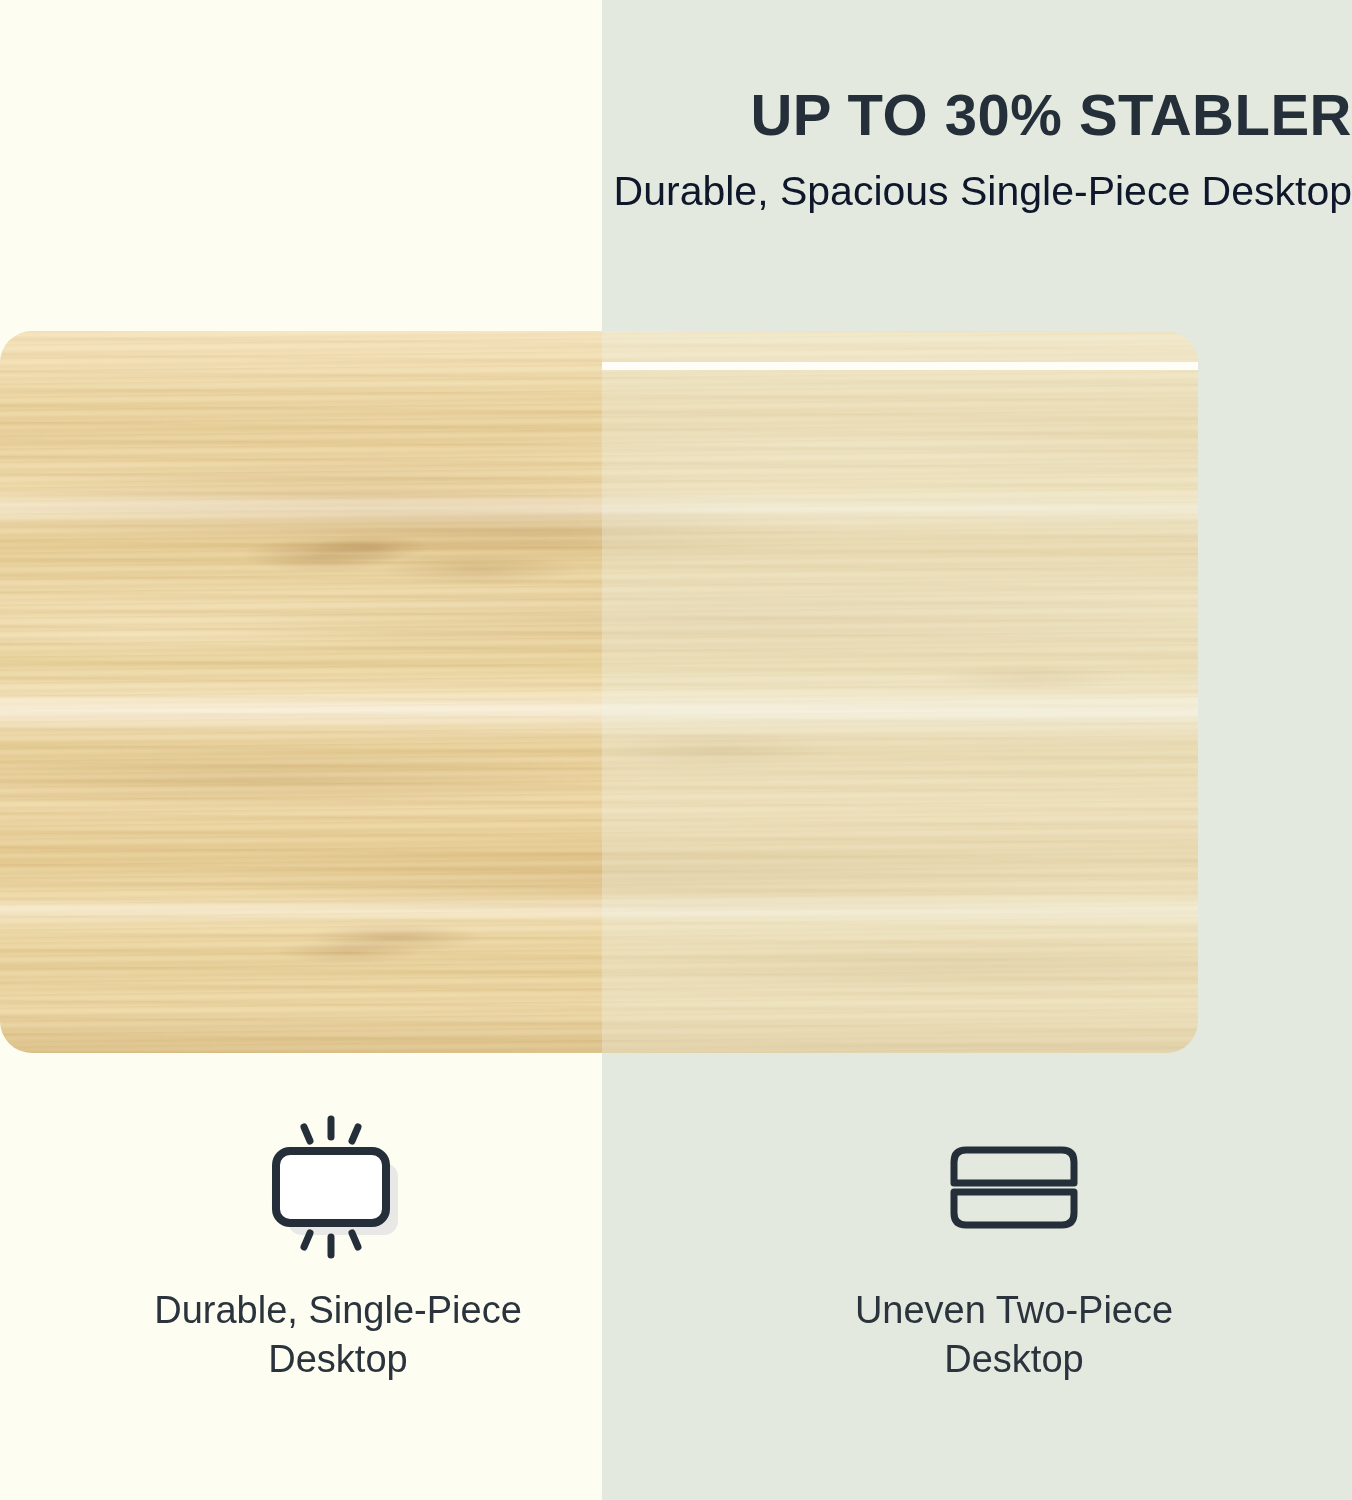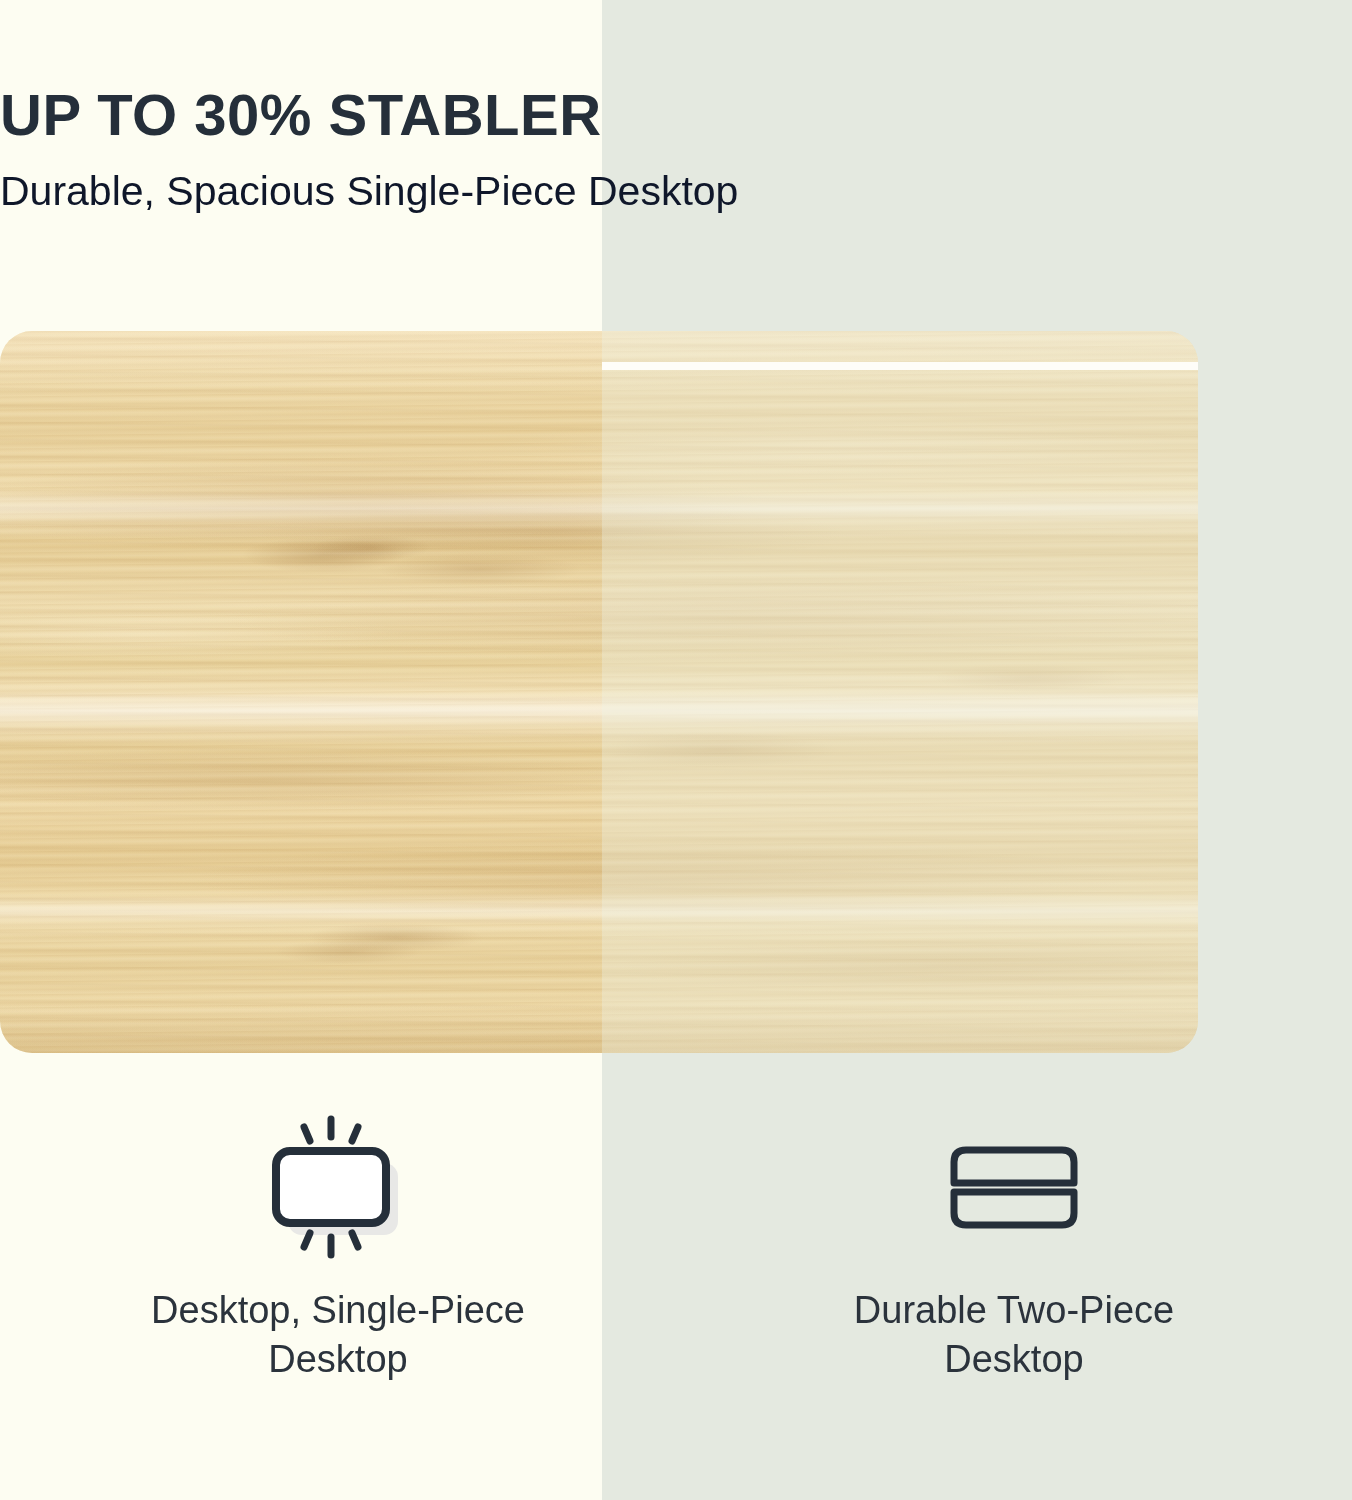--- a/index.html
+++ b/index.html
@@ -26,21 +26,21 @@
   #bg-right {
     position:absolute; left:602px; top:0;
     width:750px; height:1500px;
     background:#e4e9e0;
   }
 
   
   #header {
     position:absolute; left:0; top:0;
     width:1352px;
-    text-align:left;
+    text-align:right;
     z-index:5;
   }
   #headline {
     margin-top:84px;
     font-size:58px;
     font-weight:bold;
     letter-spacing:0.5px;
     color:#252f3a;
     line-height:1.08;
     white-space:nowrap;
@@ -248,33 +248,33 @@
         </g>
 
         <g stroke="#252f3a" stroke-width="7" stroke-linecap="round">
           <line x1="46" y1="132" x2="52" y2="118"></line>
           <line x1="73" y1="140" x2="73" y2="122"></line>
           <line x1="100" y1="132" x2="94" y2="118"></line>
         </g>
       </svg>
     </div>
     <div class="caption">
-      <div>Desktop, Single-Piece</div>
+      <div>Durable, Single-Piece</div>
       <div>Desktop</div>
     </div>
   </div>
 
   <div class="compare-col">
     <div class="icon-wrap">
       <svg width="140" height="100" viewBox="0 0 140 100" aria-hidden="true">
 
         <path d="M10 43 L10 22 Q10 10 22 10 L118 10 Q130 10 130 22 L130 43 Z" fill="none" stroke="#252f3a" stroke-width="7" stroke-linejoin="round"></path>
 
         <path d="M10 52 L130 52 L130 73 Q130 85 118 85 L22 85 Q10 85 10 73 Z" fill="none" stroke="#252f3a" stroke-width="7" stroke-linejoin="round"></path>
       </svg>
     </div>
     <div class="caption">
-      <div>Durable Two-Piece</div>
+      <div>Uneven Two-Piece</div>
       <div>Desktop</div>
     </div>
   </div>
 
 </div>
 
 </body></html>

